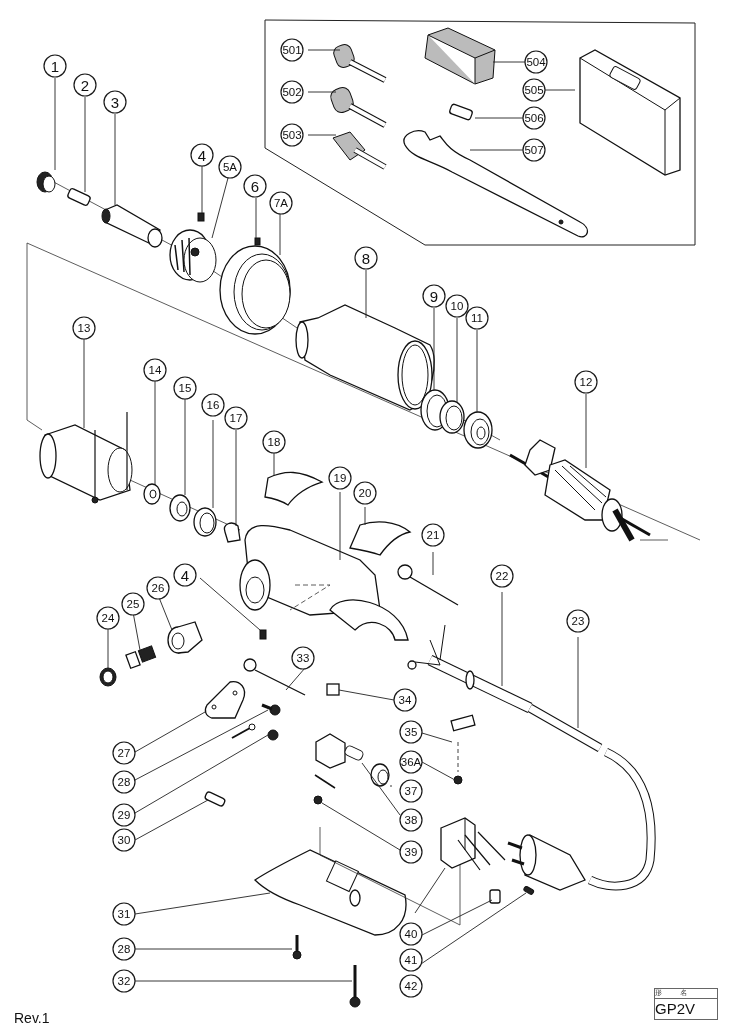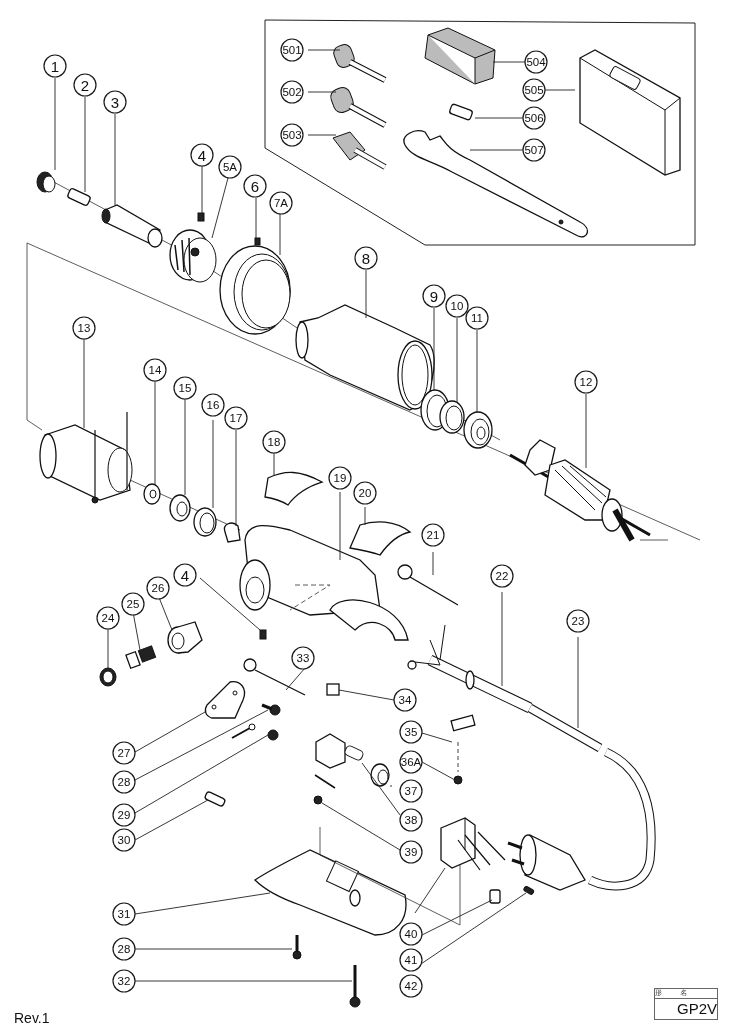--- a/index.html
+++ b/index.html
@@ -12,21 +12,21 @@
   .axis { stroke: #333; stroke-width: 0.8; fill: none; }
   .dash { stroke: #333; stroke-width: 0.8; fill: none; stroke-dasharray: 5 3; }
   .part { fill: #ffffff; stroke: #111; stroke-width: 1.3; }
   .part-thin { fill: #ffffff; stroke: #111; stroke-width: 1; }
   .dark { fill: #222; stroke: #111; stroke-width: 1; }
   .grey { fill: #bbb; stroke: #111; stroke-width: 1; }
   .frame { fill: none; stroke: #222; stroke-width: 1; }
   #rev-label { position: absolute; left: 14px; top: 1010px; font-family: "Liberation Sans", sans-serif; font-size: 14px; color: #111; }
   #model-box { position: absolute; left: 654px; top: 988px; width: 62px; height: 30px; border: 1px solid #666; background: #fff; }
   #model-box .hdr { height: 9px; border-bottom: 1px solid #666; font-size: 7px; line-height: 9px; text-align: left; color: #333; font-family: "DejaVu Sans", sans-serif; letter-spacing: 8px; }
-  #model-box .val { font-family: "Liberation Sans", sans-serif; font-size: 15px; text-align: right; line-height: 20px; color: #111; }
+  #model-box .val { font-family: "Liberation Sans", sans-serif; font-size: 15px; text-align: left; line-height: 20px; color: #111; }
 </style>
 </head>
 <body>
 
 <svg id="diagram" viewBox="0 0 730 1033" xmlns="http://www.w3.org/2000/svg">
 
   <g>
     <polyline class="frame" points="265,20 695,23 695,245 425,245 265,148 265,20"></polyline>
   </g>
 

